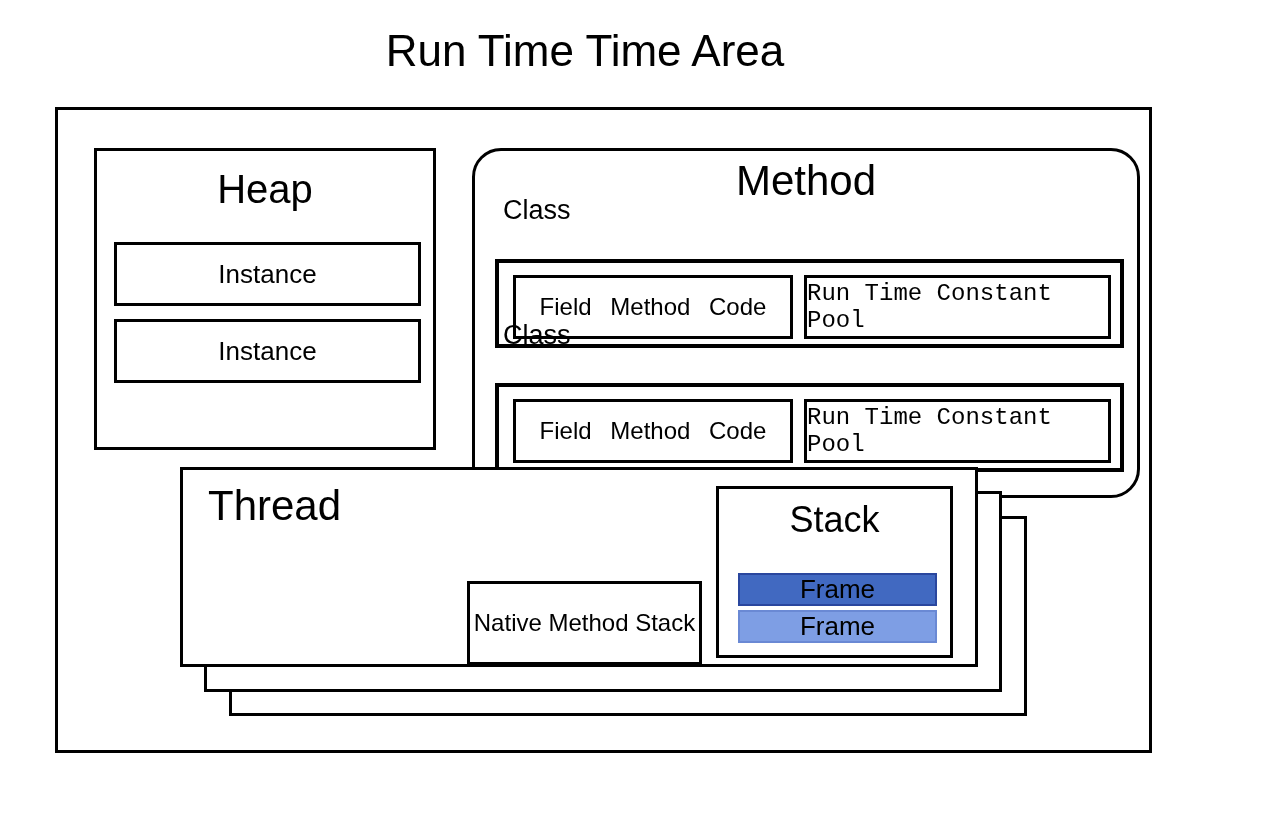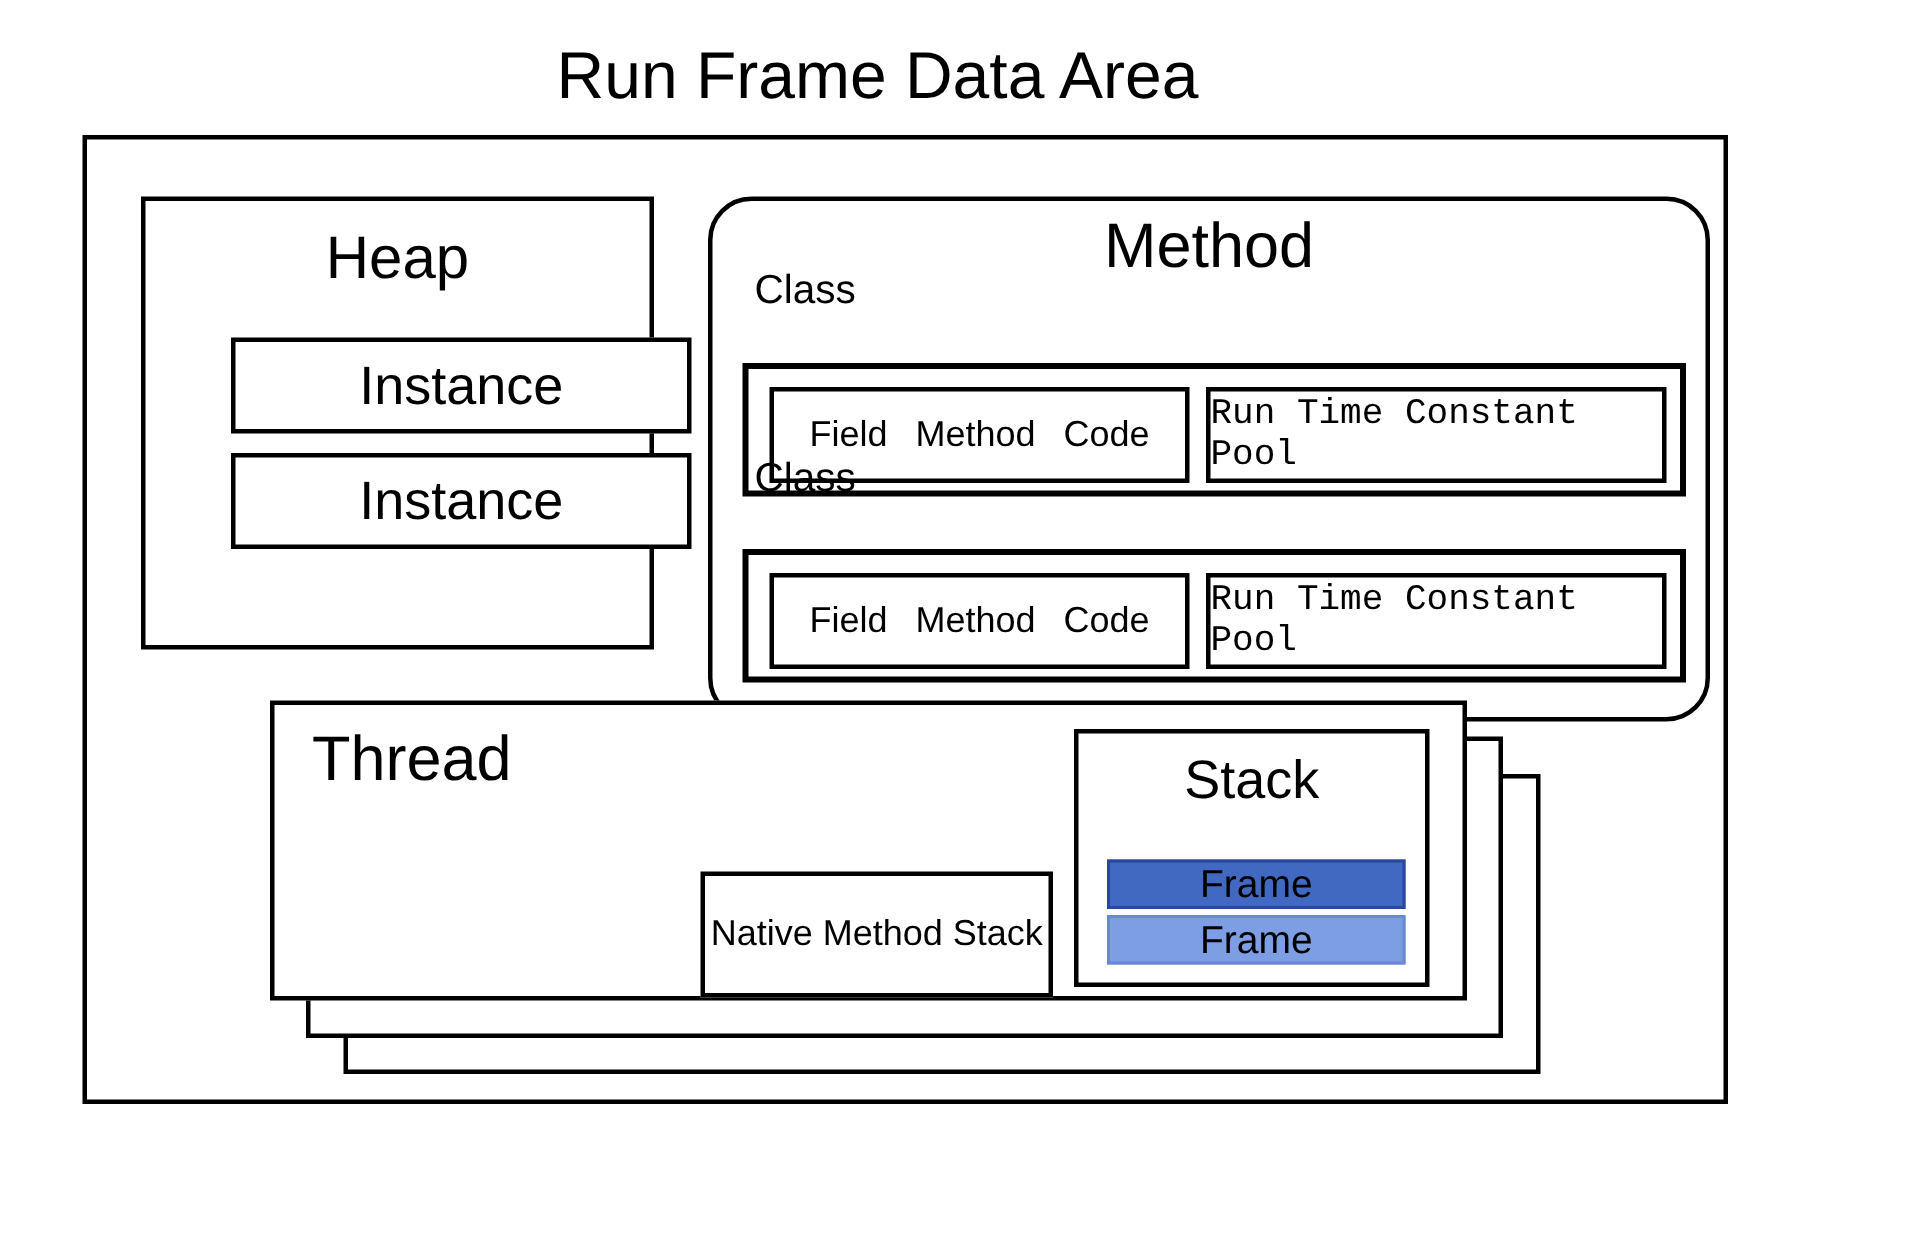--- a/index.html
+++ b/index.html
@@ -15,26 +15,26 @@
   }
   .abs { position: absolute; }
   .box { border: 3px solid #000000; background: #ffffff; }
   .center-text { display: flex; align-items: center; justify-content: center; }
 
   .main-title {
     left: 285px; top: 26px; width: 600px;
     text-align: center; font-size: 44px;
   }
 
-  .outer-box { left: 55px; top: 90px; width: 1097px; height: 646px; }
+  .outer-box { left: 55px; top: 107px; width: 1097px; height: 646px; }
 
   
   .heap-box { left: 91px; top: 137px; width: 342px; height: 302px; }
   .heap-title { left: 0; top: 16px; width: 100%; text-align: center; font-size: 40px; }
-  .instance-box { left: 17px; width: 307px; height: 64px; font-size: 36px; margin-left: 40px; }
+  .instance-box { left: 17px; width: 307px; height: 64px; font-size: 26px; }
   .instance-1 { top: 91px; }
   .instance-2 { top: 168px; }
 
   
   .method-box { left: 469px; top: 137px; width: 668px; height: 350px; border-radius: 29px; }
   .method-title { left: 0; top: 6px; width: 100%; text-align: center; font-size: 42px; }
   .class-label { left: 28px; font-size: 27px; }
   .class-label-1 { top: 44px; }
   .class-label-2 { top: 169px; }
   .class-box { left: 20px; width: 629px; height: 89px; border-width: 4px; margin-top: 32px; }
@@ -56,21 +56,21 @@
   .stack-title { left: 0; top: 10px; width: 100%; text-align: center; font-size: 36px; }
   .frame-bar { left: 19px; width: 199px; height: 33px; font-size: 26px; border: 2px solid transparent; }
   .frame-1 { top: 84px; }
   .frame-2 { top: 121px; }
 </style>
 </head>
 <body>
 
 <div class="page">
 
-  <div class="abs main-title">Run Frame Data Area</div>
+  <div class="abs main-title">Run Time Time Area</div>
 
   <div class="abs box outer-box">
 
     <div class="abs box heap-box" style="left:36px; top:38px;">
       <div class="abs heap-title">Heap</div>
       <div class="abs box center-text instance-box instance-1">Instance</div>
       <div class="abs box center-text instance-box instance-2">Instance</div>
     </div>
 
     <div class="abs box method-box" style="left:414px; top:38px;">

